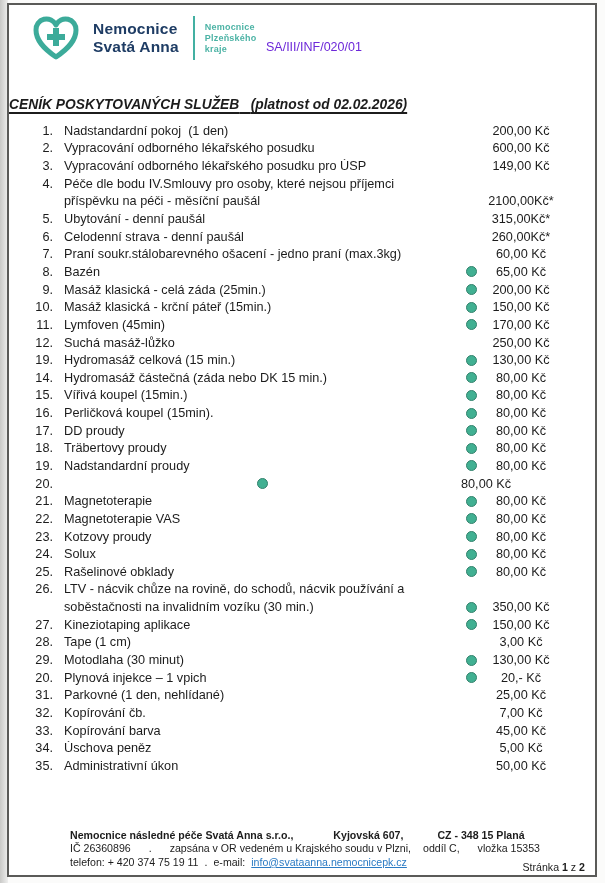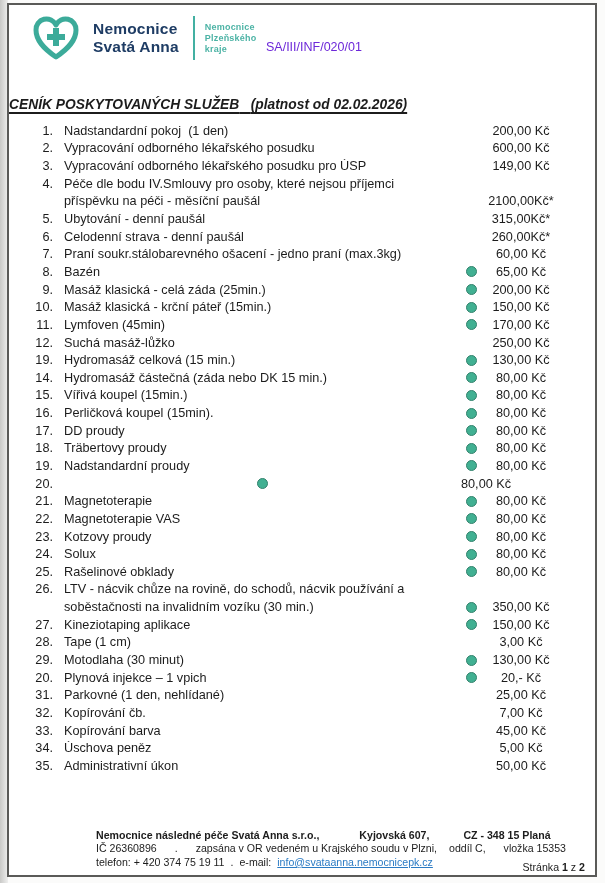--- a/index.html
+++ b/index.html
@@ -25,21 +25,21 @@
   .list{position:absolute;left:0;top:117px;width:100%;}
   .row{display:grid;grid-template-columns:55px 1fr 20px 80px;padding-right:34px;
        height:17.65px;align-items:center;font-size:12.7px;}
   .num{text-align:right;padding-right:11px;}
   .txt{white-space:pre;overflow:hidden;}
   .dotcell{display:flex;justify-content:center;align-items:center;}
   .dot{width:11px;height:11px;border-radius:50%;background:#41b092;border:1px solid #33826d;
        box-sizing:border-box;}
   .price{text-align:center;white-space:pre;}
   
-  .ftr{position:absolute;left:61px;top:824px;font-size:10.6px;line-height:13.4px;color:#1c1c1c;margin-left:26px;}
+  .ftr{position:absolute;left:61px;top:824px;font-size:10.6px;line-height:13.4px;color:#1c1c1c;}
   .ftr-line{white-space:nowrap;}
   .b{font-weight:bold;}
   .g40{display:inline-block;width:40px;} .g34{display:inline-block;width:34px;}
   .g18{display:inline-block;width:18px;} .g12{display:inline-block;width:12px;}
   .g6{display:inline-block;width:6px;}
   .email-link{color:#2b7bc4;text-decoration:underline;cursor:pointer;}
   .pagenum{position:absolute;right:10px;top:856px;font-size:10.6px;}
 </style>
 </head>
 <body>

